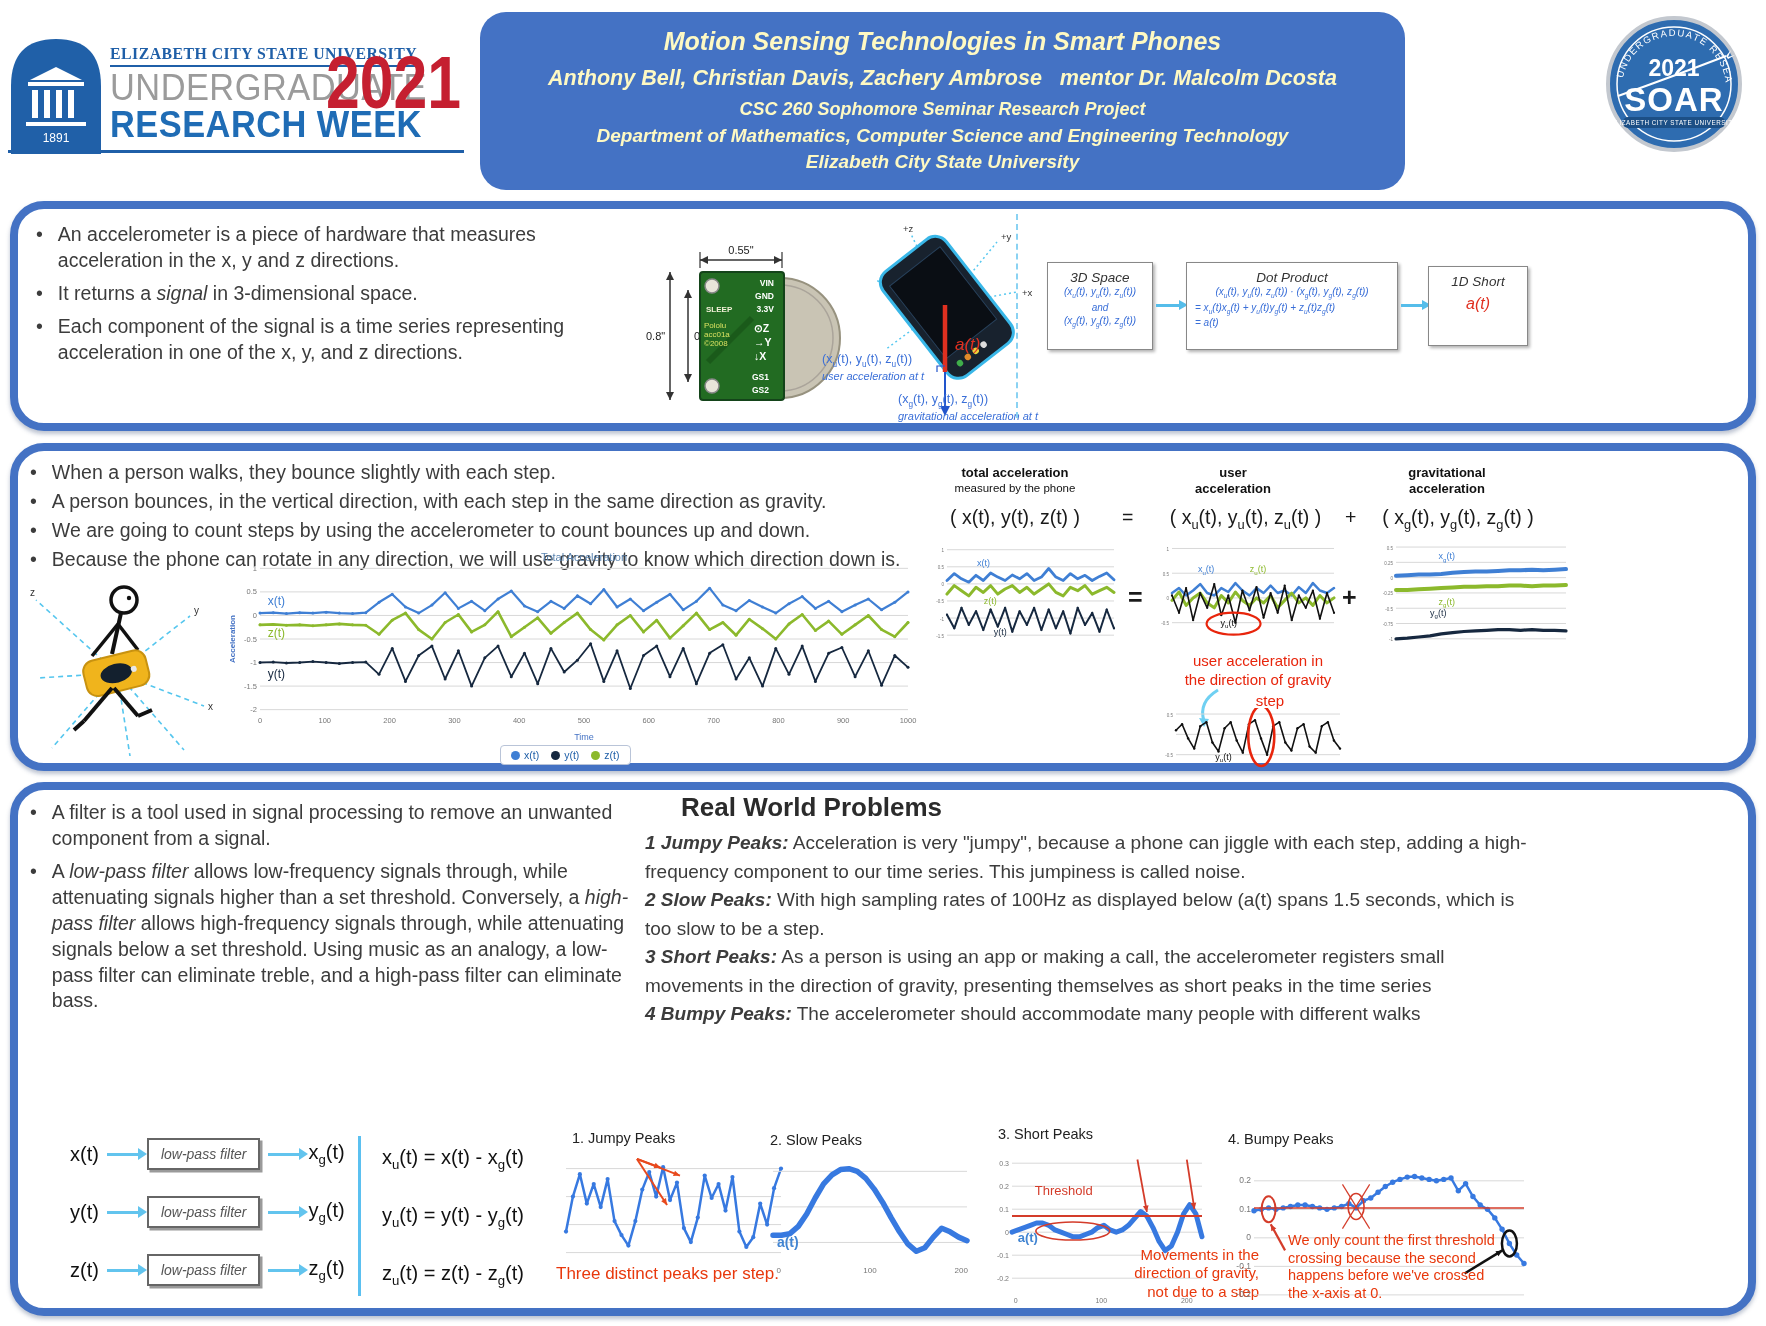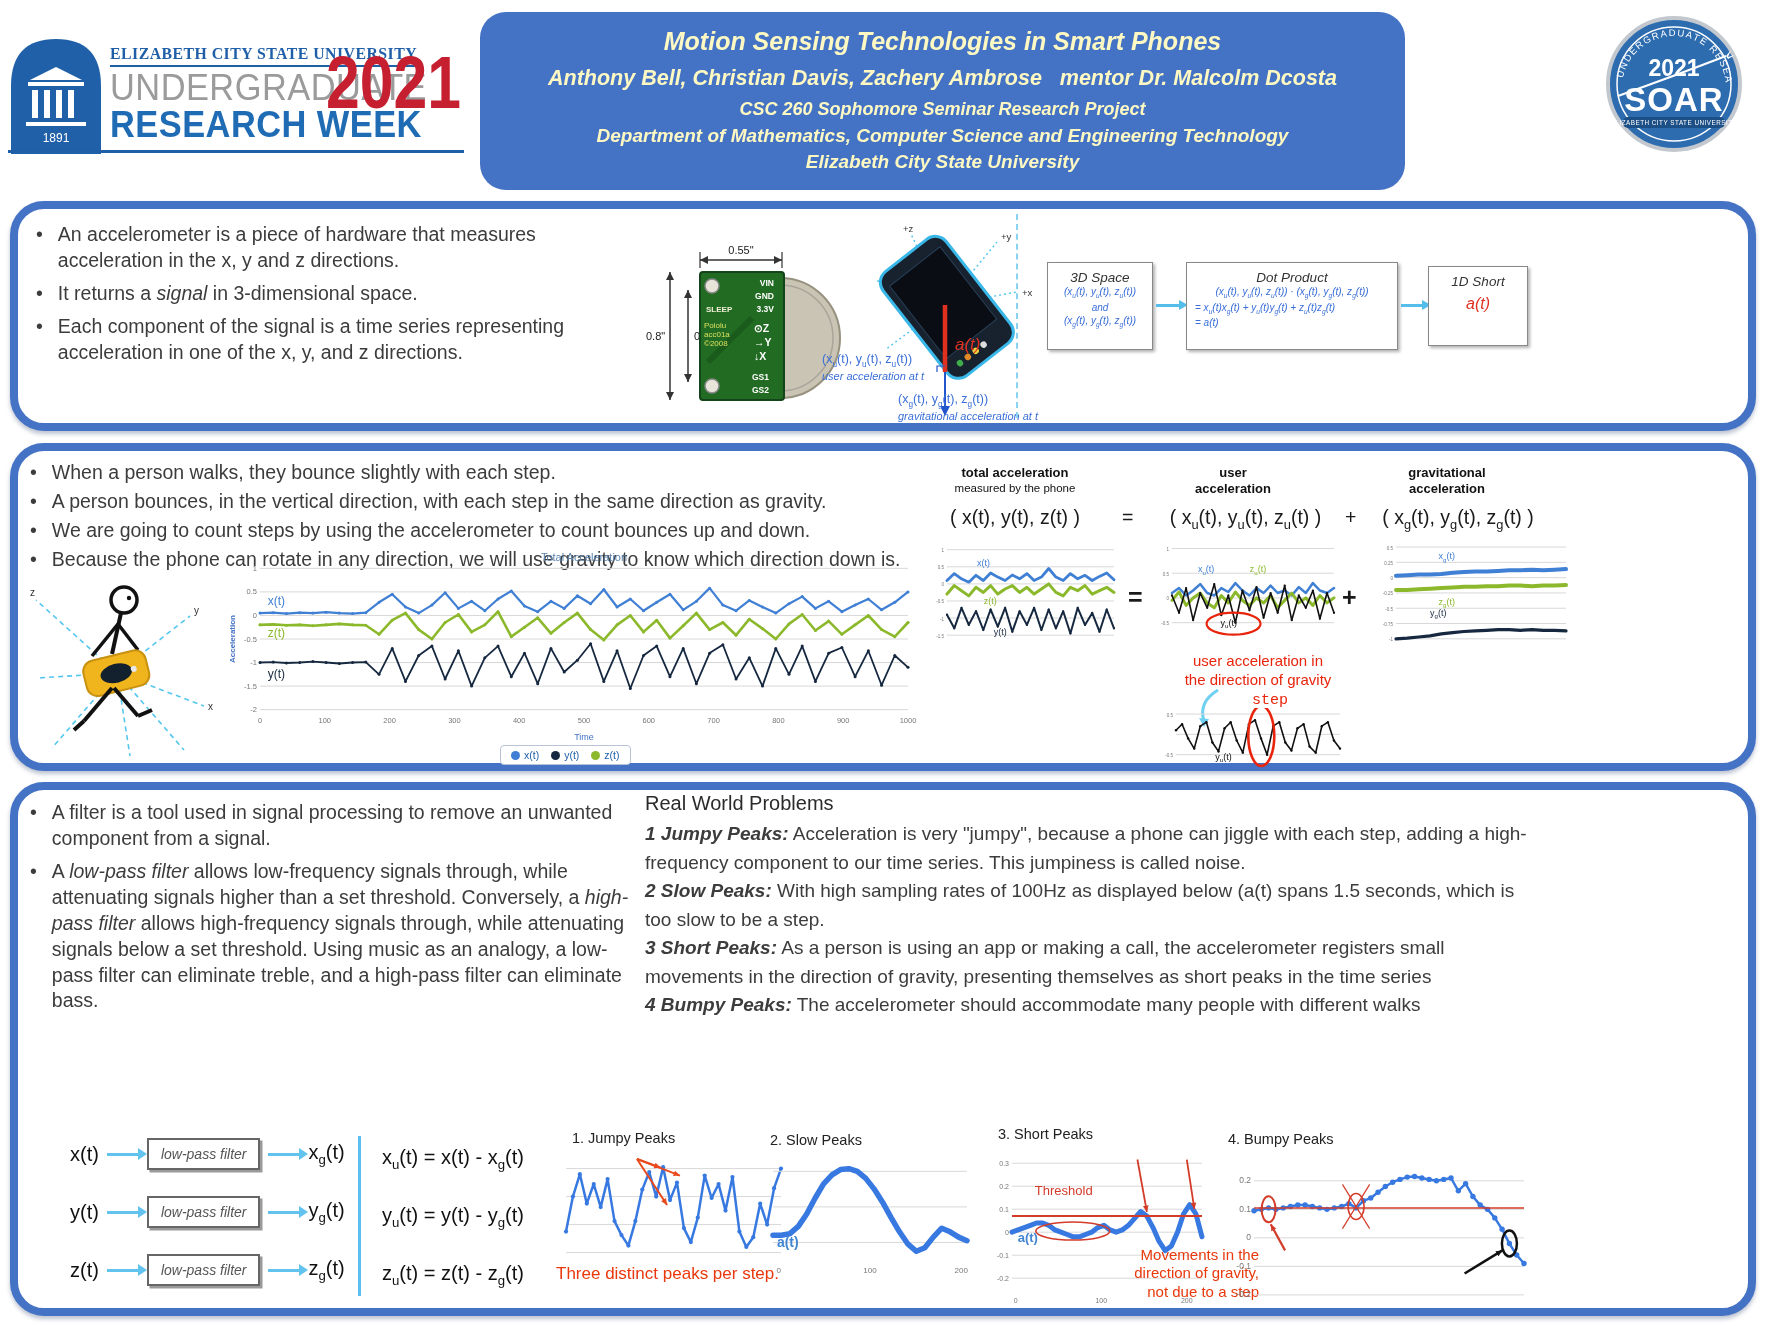--- a/index.html
+++ b/index.html
@@ -49,21 +49,21 @@
   .eqtxt{position:absolute;font-size:19.5px;color:#1a1a1a;text-align:center;}
   .opbig{position:absolute;font-size:25px;color:#1a1a1a;font-weight:bold;}
   .rednote{position:absolute;color:#e8250c;font-size:15px;line-height:1.25;text-align:center;white-space:pre-line;}
   .legend{position:absolute;display:flex;gap:12px;align-items:center;border:1px solid #b9c4d8;border-radius:4px;
           padding:3px 10px;font-size:10.5px;color:#1f5fa8;background:#fff;}
   .li{display:flex;align-items:center;gap:4px;}
   .dot{display:inline-block;width:9px;height:9px;border-radius:50%;}
   .dot.b{background:#3f7fd4}.dot.k{background:#16283f}.dot.g{background:#8cb92c}
   
   .rwp{position:absolute;width:888px;font-size:19px;line-height:1.5;color:#3c3c3c;}
-  .rwp-t{font-weight:normal;font-size:20px;margin-bottom:2px;color:#2b2b2b;}
+  .rwp-t{font-weight:bold;font-size:26px;margin-bottom:2px;color:#2b2b2b;margin-left:36px;}
   .rwp p{margin:0;}
   .f-row{position:absolute;display:flex;align-items:center;font-size:20px;color:#111;}
   .fbox{border:2px solid #666;box-shadow:2.5px 2.5px 0 #9a9a9a;padding:6px 12px;font-style:italic;
         font-size:14px;color:#555;background:#fff;white-space:nowrap;}
   .harrow{width:32px;height:3px;background:#62c4ee;position:relative;margin:0 8px;}
   .harrow::after{content:'';position:absolute;right:-8px;top:-5px;border-left:9px solid #62c4ee;
                  border-top:6.5px solid transparent;border-bottom:6.5px solid transparent;}
   .f-eq{position:absolute;font-size:20px;color:#111;}
   .vdiv{position:absolute;width:3px;background:#5bc0f0;}
   .mt{position:absolute;font-size:14.5px;color:#222;}
@@ -605,21 +605,21 @@
       <polyline points="16.0,100.8 27.3,100.2 38.7,99.0 50.0,97.8 61.3,95.9 72.7,94.7 84.0,93.5 95.3,92.9 106.7,92.3 118.0,91.6 129.3,91.6 140.7,92.3 152.0,91.6 163.3,92.3 174.7,92.3 186.0,92.9" fill="none" stroke="#16283f" stroke-width="3.2" stroke-linejoin="round" stroke-linecap="round"></polyline>
       <text x="50" y="77.5764705882353" font-size="9" fill="#16283f"><tspan>y</tspan><tspan dy="2.5" font-size="68%">g</tspan><tspan dy="-2.5">(t)</tspan></text>
     </svg>
 
   <div class="rednote" style="left:1148px;top:652px;width:220px;">user acceleration in
 the direction of gravity</div>
   <svg class="abs" style="left:1192px;top:688px;" width="30" height="40" viewBox="0 0 30 40">
     <path d="M26,2 Q6,14 12,33" stroke="#6fd0f2" stroke-width="3" fill="none"></path>
     <polygon points="12,39 7,30 17,31" fill="#6fd0f2"></polygon>
   </svg>
-  <div class="rednote" style="left:1240px;top:692px;width:60px;font-family:Liberation Mono, monospace;">step</div>
+  <div class="rednote" style="left:1240px;top:692px;width:60px;">step</div>
   <svg class="abs" style="left:1162px;top:708px;" width="182" height="60">
       <line x1="14" x2="178" y1="6.0325203252032535" y2="6.0325203252032535" stroke="#d8d8d8" stroke-width="1"></line>
       <text x="11" y="8.532520325203254" text-anchor="end" font-size="4.5" fill="#777">0.5</text>
       <line x1="14" x2="178" y1="26.357723577235774" y2="26.357723577235774" stroke="#d8d8d8" stroke-width="1"></line>
       <line x1="14" x2="178" y1="46.6829268292683" y2="46.6829268292683" stroke="#d8d8d8" stroke-width="1"></line>
       <text x="11" y="49.1829268292683" text-anchor="end" font-size="4.5" fill="#777">-0.5</text>
       <polyline points="14.0,22.3 20.1,16.2 26.1,30.4 32.2,40.6 38.3,18.2 44.4,14.2 50.4,34.5 56.5,43.4 62.6,20.3 68.7,14.2 74.7,32.5 80.8,44.7 86.9,16.2 93.0,12.1 99.0,30.4 105.1,46.7 111.2,18.2 117.3,14.2 123.3,34.5 129.4,42.6 135.5,20.3 141.6,16.2 147.6,38.6 153.7,44.7 159.8,18.2 165.9,14.2 171.9,32.5 178.0,40.6" fill="none" stroke="#111111" stroke-width="1.6" stroke-linejoin="round" stroke-linecap="round"></polyline>
       <circle cx="14" cy="22.292682926829272" r="1.2" fill="#111111"></circle>
       <circle cx="20.074074074074073" cy="16.195121951219512" r="1.2" fill="#111111"></circle>
       <circle cx="26.148148148148145" cy="30.422764227642276" r="1.2" fill="#111111"></circle>
@@ -843,14 +843,18 @@
       <ellipse cx="46.58" cy="61.333333333333336" rx="7" ry="13" fill="none" stroke="#d43c2a" stroke-width="2"></ellipse>
       <ellipse cx="134.06" cy="58.481481481481495" rx="8" ry="13" fill="none" stroke="#d43c2a" stroke-width="1.6"></ellipse>
       <line x1="120.46000000000001" y1="36.3814814814815" x2="147.66" y2="80.58148148148149" stroke="#d43c2a" stroke-width="1.2"></line>
       <line x1="120.46000000000001" y1="80.58148148148149" x2="147.66" y2="36.3814814814815" stroke="#d43c2a" stroke-width="1.2"></line>
       <ellipse cx="287.41999999999996" cy="95.55555555555556" rx="7.5" ry="13" fill="none" stroke="#111111" stroke-width="2.5"></ellipse>
       <line x1="63.05" y1="102.39999999999999" x2="48.739999999999995" y2="76.22" stroke="#d43c2a" stroke-width="2.2"></line>
       <polygon points="48.739999999999995,76.22 54.31018424029805,80.45946311802983 49.30100387027493,83.19748340431825" fill="#d43c2a"></polygon>
       <line x1="242.6" y1="125.5" x2="280.4" y2="102.39999999999999" stroke="#111111" stroke-width="2.5"></line>
       <polygon points="280.4,102.39999999999999 276.434531407781,108.16845376544917 273.4577577183408,103.29736954636525" fill="#111111"></polygon>
     </svg>
+  <div class="minicap" style="left:1288px;top:1232px;width:245px;font-size:14.5px;">We only count the first threshold
+crossing because the second
+happens before we've crossed
+the x-axis at 0.</div>
 
 </div>
 
 </body></html>

